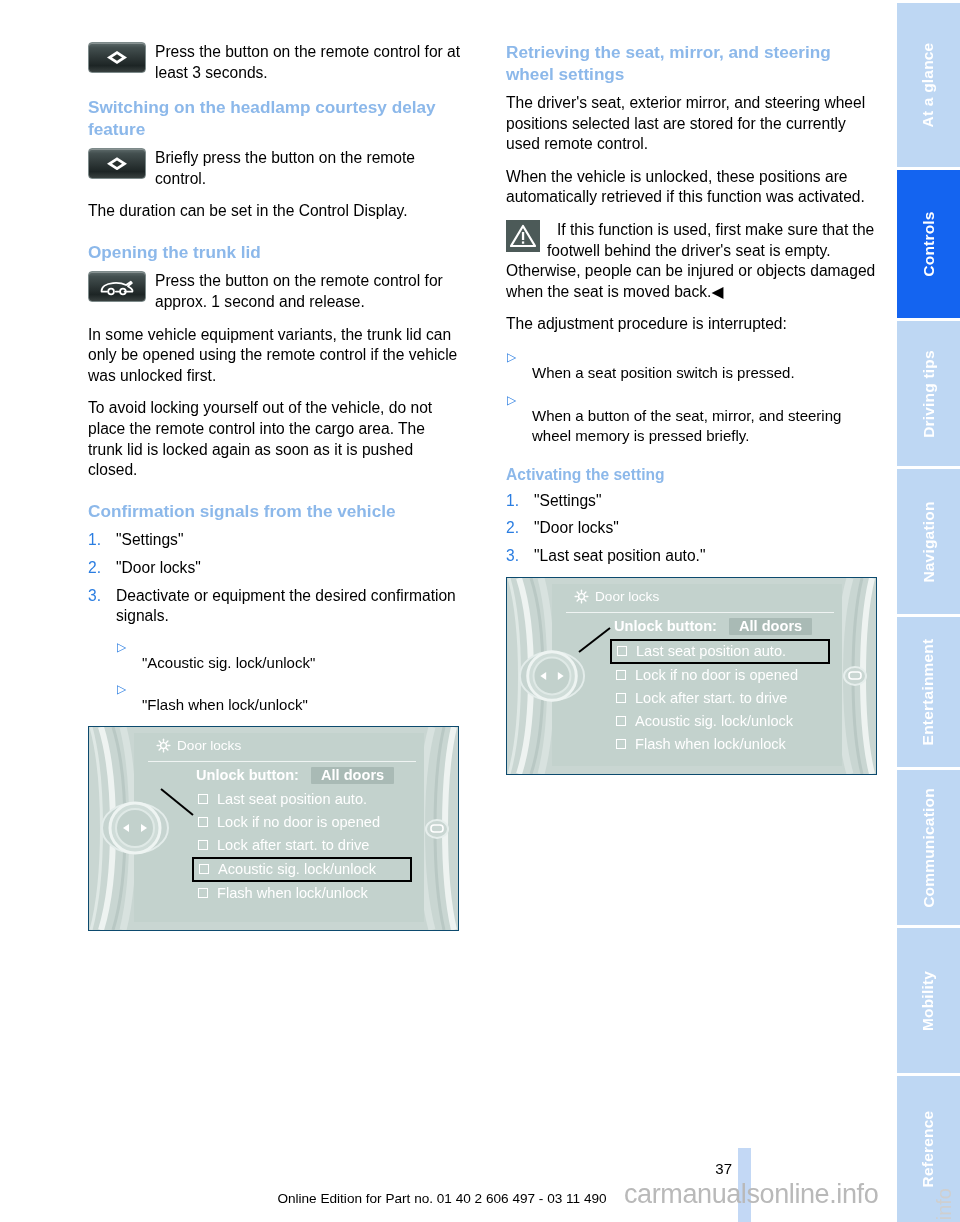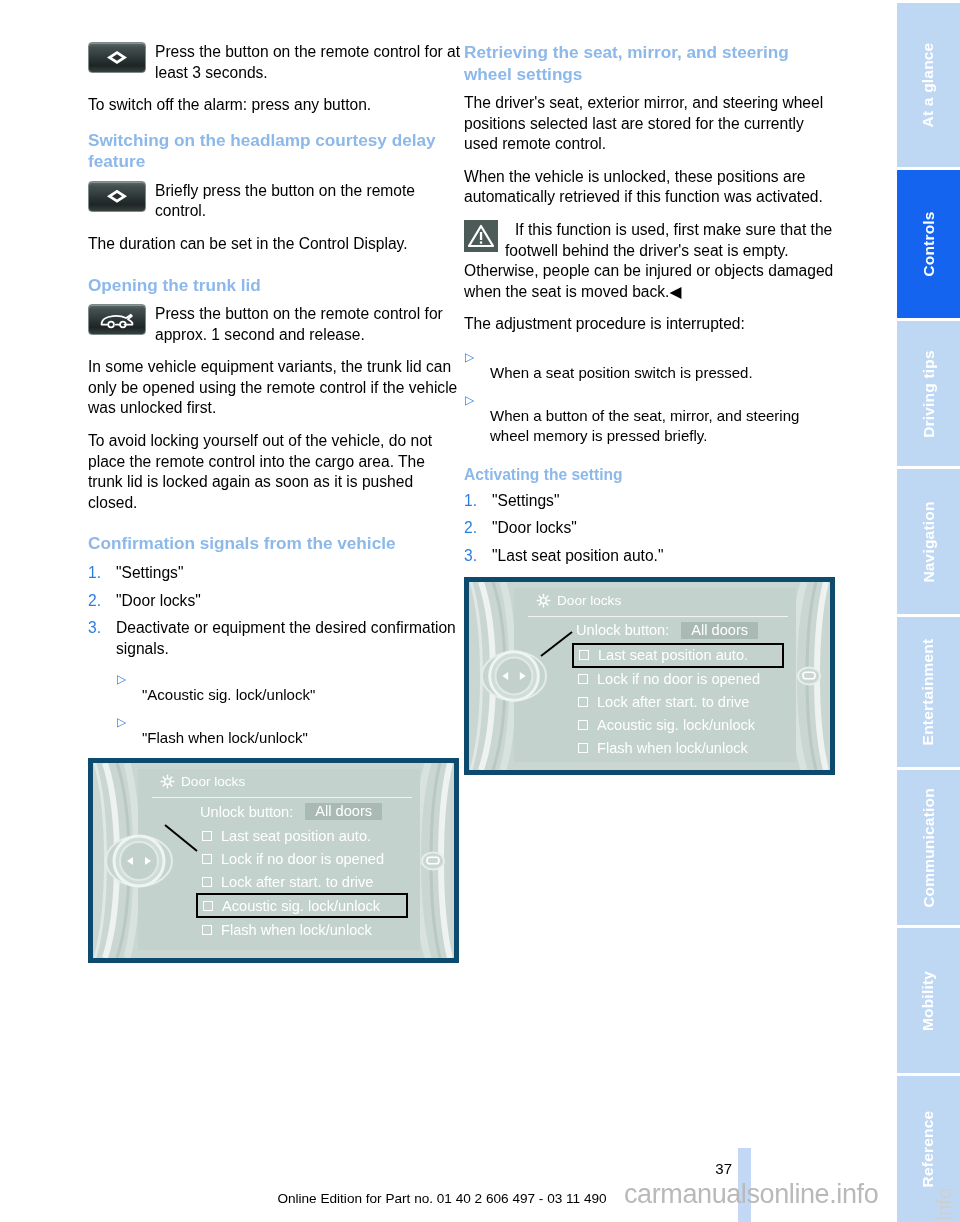--- a/index.html
+++ b/index.html
@@ -41,21 +41,21 @@
   }
   .tab.active .tab-label { color: #ffffff; }
 
   
   .col {
     position: absolute;
     top: 42px;
     width: 375px;
   }
   .col-left  { left: 88px; }
-  .col-right { left: 464px; }
+  .col-right { left: 506px; }
 
   p, li, .line { font-size: 15.6px; line-height: 20.6px; color: #000; }
   p { margin-bottom: 12px; }
 
   h2 {
     color: #8cb8ea;
     font-size: 17.2px;
     font-weight: bold;
     line-height: 21.5px;
     margin: 20px 0 8px 0;
@@ -139,21 +139,21 @@
     padding-left: 1px;
   }
   ul.tri > li .t { flex: 1; font-size: 15px; line-height: 20.6px; margin-top: 16px; }
   ul.tri.indent { margin-left: 28px; }
 
   
   .cd-figure {
     position: relative;
     width: 371px;
     background: #c9d6d2;
-    border: 5px solid #0c4a6e;
+    border: 1px solid #0c4a6e;
     overflow: hidden;
   }
   .cd-figure.left-fig  { height: 205px; margin-top: 10px; }
   .cd-figure.right-fig { height: 198px; margin-top: 10px; }
 
   .cd-bezel-l, .cd-bezel-r {
     position: absolute; top: 0; height: 100%;
     pointer-events: none;
   }
   .cd-bezel-l { left: 0; width: 66px; }
@@ -172,20 +172,21 @@
   }
   .cd-rule {
     position: absolute; left: 14px; right: 8px; top: 28px;
     height: 1px; background: #ffffff; opacity: .75;
   }
   .cd-body { position: absolute; left: 62px; top: 34px; right: 8px; }
 
   .cd-unlock-row {
     display: flex; align-items: center;
     margin-bottom: 4px;
+    font-weight: bold;
   }
   .cd-unlock-label { color: #ffffff; font-size: 14.6px; }
   .cd-unlock-val {
     margin-left: 12px;
     background: #a9bab5;
     color: #ffffff;
     font-size: 14.6px;
     padding: 0px 10px 1px 10px;
     border-radius: 1px;
   }
@@ -259,21 +260,20 @@
 
     <div class="icon-row">
       <div class="icon-box">
         <div class="btn-icon">
             <div class="diamond"></div>
           </div>
       </div>
       <div class="icon-text">Press the button on the remote control for at least 3 seconds.</div>
     </div>
 
-    <p>To switch off the alarm: press any button.</p>
 
     <h2 class="first">Switching on the headlamp courtesy delay feature</h2>
 
     <div class="icon-row">
       <div class="icon-box">
         <div class="btn-icon">
             <div class="diamond"></div>
           </div>
       </div>
       <div class="icon-text">Briefly press the button on the remote control.</div>

